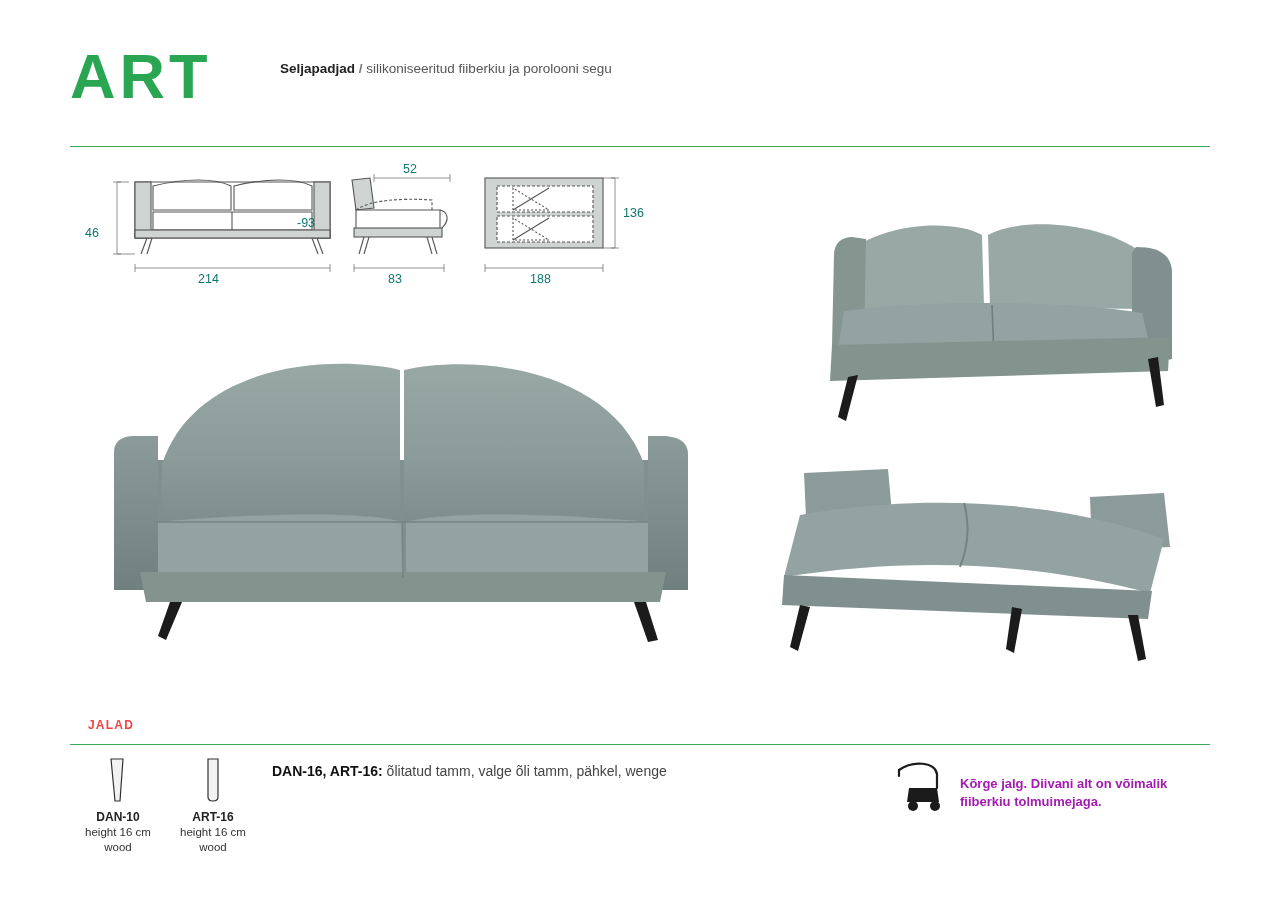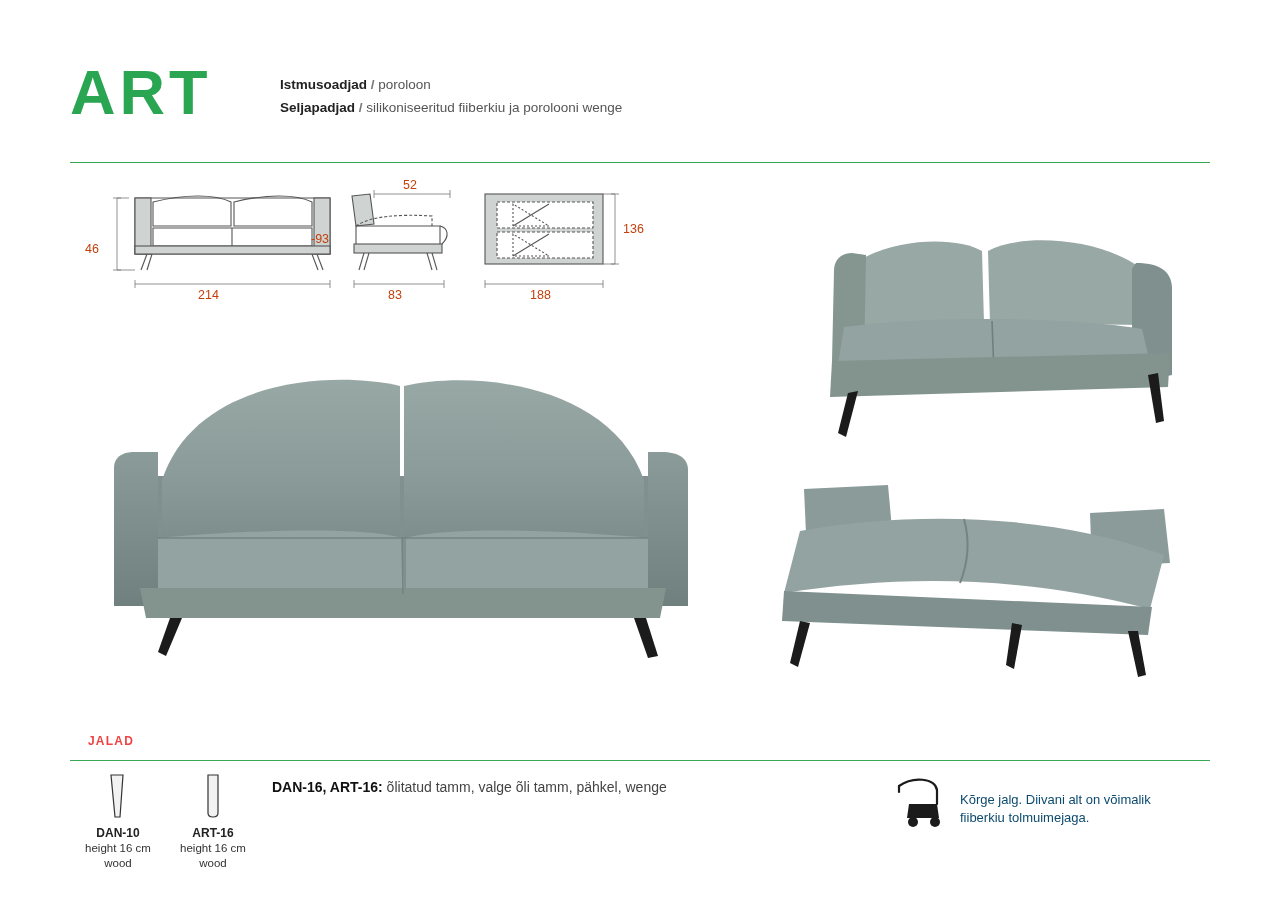--- a/index.html
+++ b/index.html
@@ -11,21 +11,20 @@
     width: 1280px;
     height: 906px;
     font-family: "Liberation Sans", sans-serif;
     color: #2b2b2b;
     position: relative;
     overflow: hidden;
   }
   .page {
     position: absolute;
     inset: 0;
-    margin-top: 16px;
   }
 
   
   .header {
     position: absolute;
     left: 70px;
     top: 45px;
     width: 1140px;
     height: 95px;
   }
@@ -69,21 +68,21 @@
   .tech {
     position: absolute;
     left: 75px;
     top: 160px;
     width: 640px;
     height: 125px;
   }
   .dimlabel {
     position: absolute;
     font-size: 12.5px;
-    color: #c2410c;
+    color: #0f766e;
     text-align: right;
   }
 
   
   .photo {
     position: absolute;
   }
   .photo svg { display: block; }
 
   
@@ -123,47 +122,42 @@
     font-size: 14px;
     color: #444;
   }
   .finish-note b { color: #111; }
   .vac-note {
     position: absolute;
     left: 960px;
     top: 775px;
     width: 260px;
     font-size: 13px;
-    font-weight: normal;
+    font-weight: bold;
     line-height: 18px;
-    color: #0c4a6e;
+    color: #a21caf;
   }
   .vac-icon {
     position: absolute;
     left: 893px;
     top: 758px;
   }
 </style>
 </head>
 <body>
 
 <div class="page">
 
   <div class="header">
     <div class="brand">ART</div>
     <div class="specs">
       <div>
-        <span class="lbl">Istmusoadjad</span>
-        <span class="sep">/</span>
-        <span>poroloon</span>
-      </div>
-      <div>
         <span class="lbl">Seljapadjad</span>
         <span class="sep">/</span>
-        <span>silikoniseeritud fiiberkiu ja porolooni wenge</span>
+        <span>silikoniseeritud fiiberkiu ja porolooni segu</span>
       </div>
     </div>
   </div>
 
   <div class="rule rule-top"></div>
 
   <div class="tech">
 
     <svg width="250" height="120" viewBox="0 0 250 120" style="position:absolute;left:20px;top:8px;">
       <g fill="none" stroke="#555" stroke-width="1.1">
@@ -228,21 +222,21 @@
         <line x1="110" y1="6" x2="110" y2="14"></line>
       </g>
 
       <g stroke="#777" stroke-width="0.8">
         <line x1="14" y1="100" x2="104" y2="100"></line>
         <line x1="14" y1="96" x2="14" y2="104"></line>
         <line x1="104" y1="96" x2="104" y2="104"></line>
       </g>
     </svg>
     <span class="dimlabel" style="left:328px;top:2px;">52</span>
-    <span class="dimlabel" style="left:236px;top:56px;">-93</span>
+    <span class="dimlabel" style="left:222px;top:56px;">-93</span>
     <span class="dimlabel" style="left:313px;top:112px;">83</span>
 
     <svg width="160" height="120" viewBox="0 0 160 120" style="position:absolute;left:400px;top:8px;">
       <g fill="none" stroke="#555" stroke-width="1.1">
         <rect x="10" y="10" width="118" height="70" fill="#cfd4d3" stroke="#555"></rect>
         <rect x="22" y="18" width="96" height="26" fill="#ffffff" stroke="#555" stroke-dasharray="3 2"></rect>
         <rect x="22" y="48" width="96" height="26" fill="#ffffff" stroke="#555" stroke-dasharray="3 2"></rect>
         <path d="M38 42 L74 20"></path>
         <path d="M38 20 L38 42 L74 42 Z" stroke-dasharray="2 2"></path>
         <path d="M38 72 L74 50"></path>

